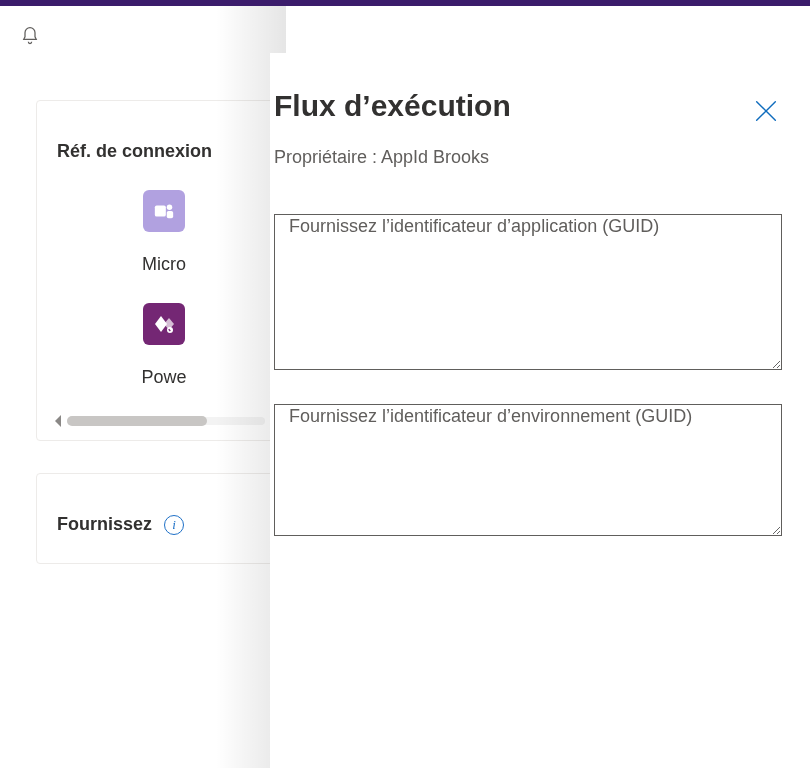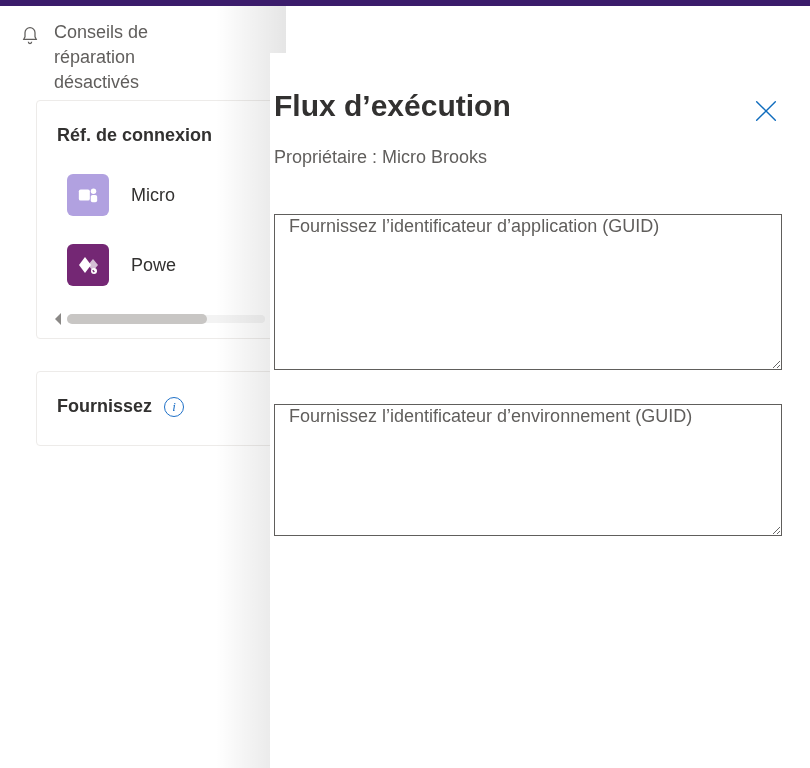--- a/index.html
+++ b/index.html
@@ -51,40 +51,41 @@
     left: 0;
     width: 282px;
     padding: 0 0 0 36px;
   }
 
   .card {
     border: 1px solid #edebe9;
     border-radius: 4px;
     background: #ffffff;
     margin-bottom: 32px;
-    padding: 24px 20px 20px 20px;
+    padding: 40px 20px 20px 20px;
   }
 
   .card-title {
     font-weight: 600;
     font-size: 18px;
     color: #323130;
     margin-bottom: 28px;
     white-space: nowrap;
     overflow: hidden;
   }
 
   .conn-list { }
   .conn-item {
     display: flex;
     align-items: center;
     gap: 22px;
     margin: 0 0 28px 10px;
     white-space: nowrap;
     overflow: hidden;
+    flex-direction: column;
   }
   .conn-tile {
     width: 42px; height: 42px;
     border-radius: 6px;
     display: flex;
     align-items: center;
     justify-content: center;
     flex: 0 0 auto;
   }
   .conn-tile.teams { background: #b1a1e0; }
@@ -234,21 +235,20 @@
 
 <div class="topbar"></div>
 
 <div class="ribbon">
   <span class="bell">
     <svg viewBox="0 0 24 24" width="20" height="20" fill="none" stroke="#605e5c" stroke-width="1.5">
       <path d="M6 8a6 6 0 1 1 12 0v5l1.5 3h-15L6 13V8z"></path>
       <path d="M10 19a2 2 0 0 0 4 0"></path>
     </svg>
   </span>
-  <div class="msg">Conseils de réparation désactivés</div>
 </div>
 
 <div class="main">
 
   <div class="card">
     <div class="card-title">Réf. de connexion</div>
     <div class="conn-list">
       <div class="conn-item">
         <div class="conn-tile teams">
           <svg width="22" height="22" viewBox="0 0 24 24" fill="#ffffff">
@@ -296,21 +296,21 @@
 
 <div class="panel">
   <div class="panel-close">
     <svg viewBox="0 0 24 24" width="28" height="28" stroke="#0f6cbd" stroke-width="1.2" fill="none" stroke-linecap="round">
       <line x1="4" y1="4" x2="20" y2="20"></line>
       <line x1="20" y1="4" x2="4" y2="20"></line>
     </svg>
   </div>
   <div class="panel-inner">
     <h1>Flux d’exécution</h1>
-    <div class="owner-line">Propriétaire : Micro Brooks</div>
+    <div class="owner-line">Propriétaire : AppId Brooks</div>
 
     <div class="field">
       <textarea id="appid-ta" placeholder="Fournissez l’identificateur d’application (GUID)" style=""></textarea>
     </div>
 
     <div class="field">
       <textarea id="envid-ta" placeholder="Fournissez l’identificateur d’environnement (GUID)" style=""></textarea>
     </div>
   </div>
 </div>

